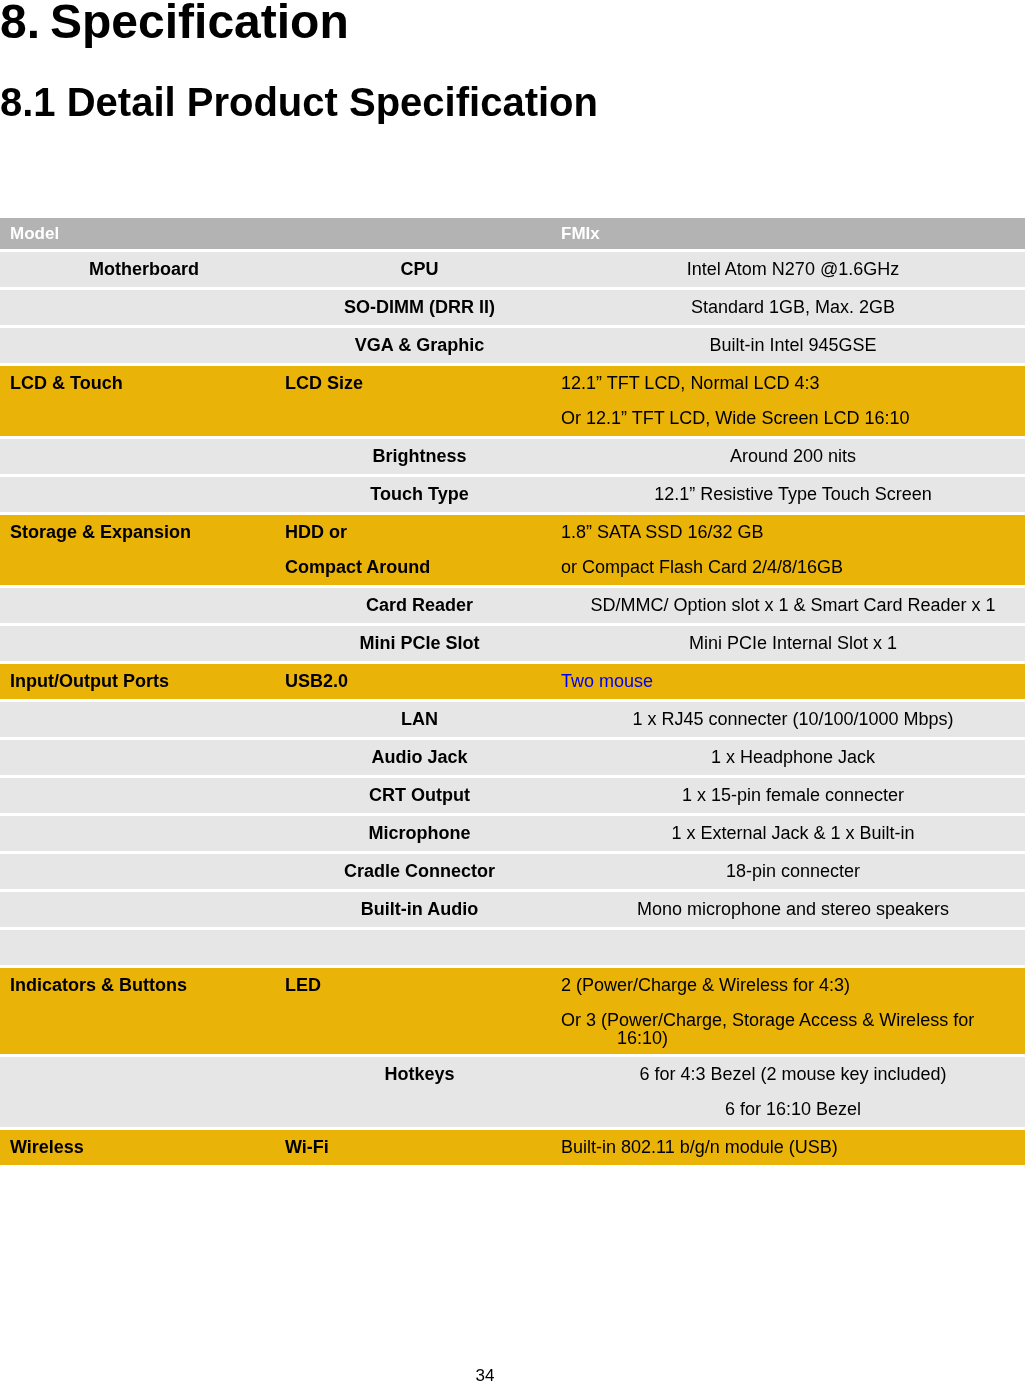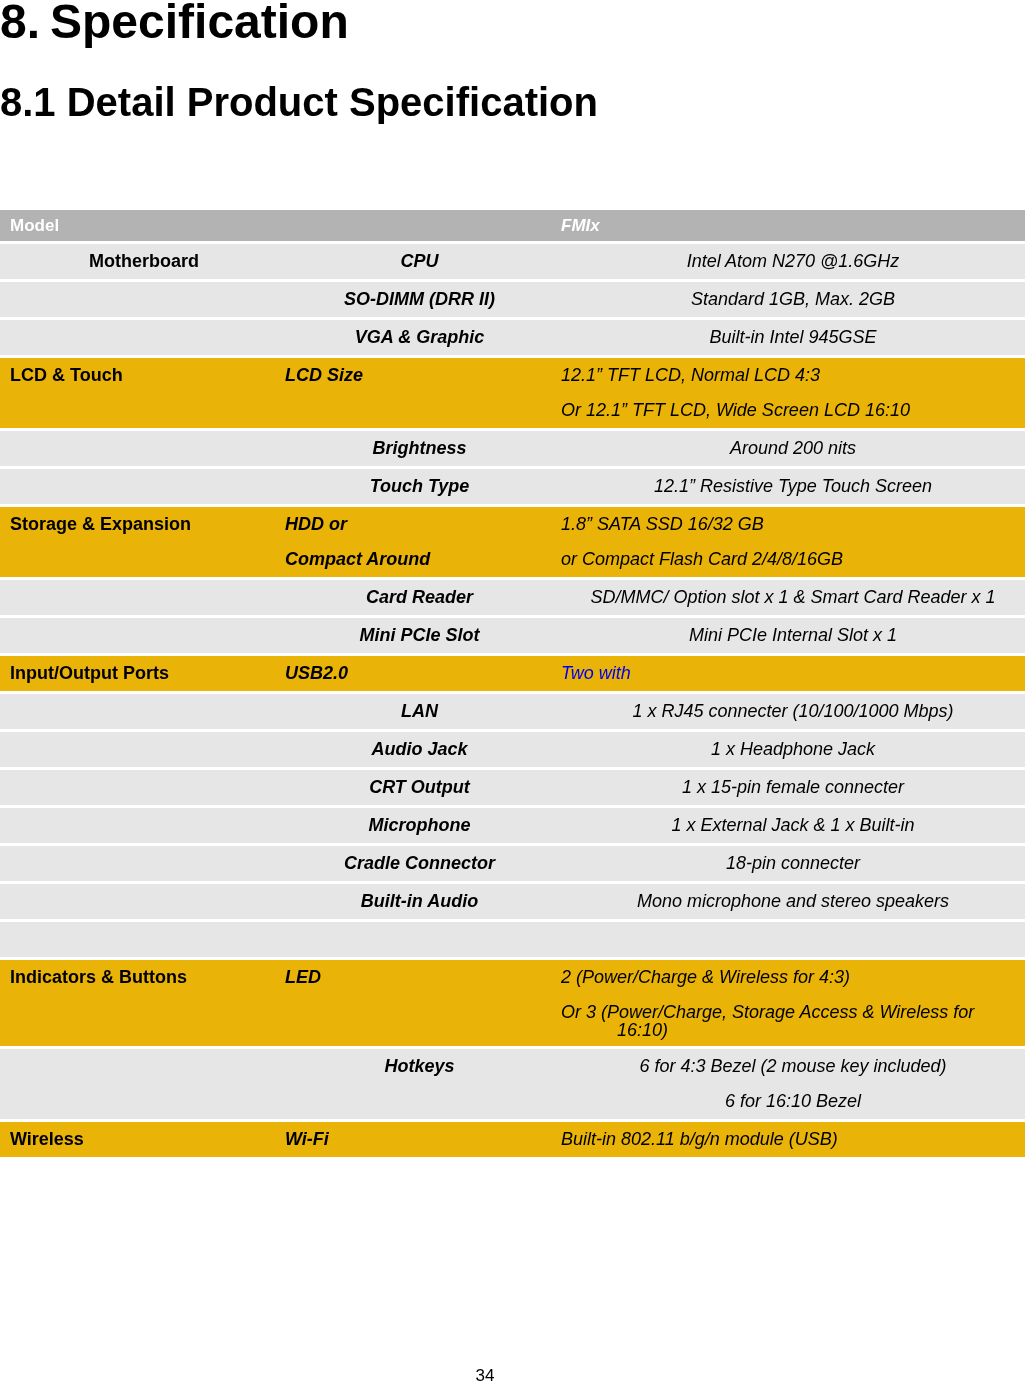--- a/index.html
+++ b/index.html
@@ -1,27 +1,27 @@
 <!DOCTYPE html>
 <html><head>
 <meta charset="utf-8">
 <style>
   html, body { margin:0; padding:0; background:#ffffff; }
   body { width:1025px; height:1383px; position:relative; overflow:hidden;
          font-family:"Liberation Sans", sans-serif; color:#000; }
   .h1 { position:absolute; left:0; top:-6px; font-size:48px; font-weight:bold; letter-spacing:0px; margin:0; }
   .h1 .num { display:inline-block; width:50px; }
   .h2 { position:absolute; left:0; top:80px; font-size:40px; font-weight:bold; margin:0; }
-  table.spec { position:absolute; left:0; top:210px; width:1025px; border-collapse:collapse; table-layout:fixed; }
+  table.spec { position:absolute; left:0; top:218px; width:1025px; border-collapse:collapse; table-layout:fixed; }
   table.spec col.c1 { width:278px; }
   table.spec col.c2 { width:276px; }
   table.spec col.c3 { width:471px; }
   table.spec td { padding:0 0 0 10px; vertical-align:top; font-size:18px; line-height:35px;
                   border-bottom:3px solid #ffffff; white-space:nowrap; }
-  table.spec td.c2, table.spec td.c3 { padding-left:7px;font-style:italic; }
+  table.spec td.c2, table.spec td.c3 { padding-left:7px; }
   tr.dark td { background:#eab308; }
   tr.light td { background:#e6e6e6;text-align:center; }
   tr.header td { background:#b3b3b3; color:#ffffff; font-weight:bold; font-size:17px; line-height:31px; }
   td.bold { font-weight:bold; }
   td .line { display:block; height:35px; }
   td .cont { display:block; padding-left:56px; line-height:20px; margin-top:-10px; padding-bottom:6px; }
   tr.empty td { height:35px; }
   .page-num { position:absolute; left:0; width:970px; text-align:center; top:1366px; font-size:17px; }
 </style>
 </head>
@@ -125,21 +125,21 @@
         <td class="c3">
           <span class="line">Mini PCIe Internal Slot x 1</span>
         </td>
       </tr>
       <tr class="dark">
         <td class="bold">Input/Output Ports</td>
         <td class="c2 bold">
           <span class="line">USB2.0</span>
         </td>
         <td class="c3">
-          <span class="line" style="color: rgb(0, 0, 238);">Two with</span>
+          <span class="line" style="color: rgb(0, 0, 238);">Two mouse</span>
         </td>
       </tr>
       <tr class="light">
         <td class="bold"></td>
         <td class="c2 bold">
           <span class="line">LAN</span>
         </td>
         <td class="c3">
           <span class="line">1 x RJ45 connecter (10/100/1000 Mbps)</span>
         </td>

